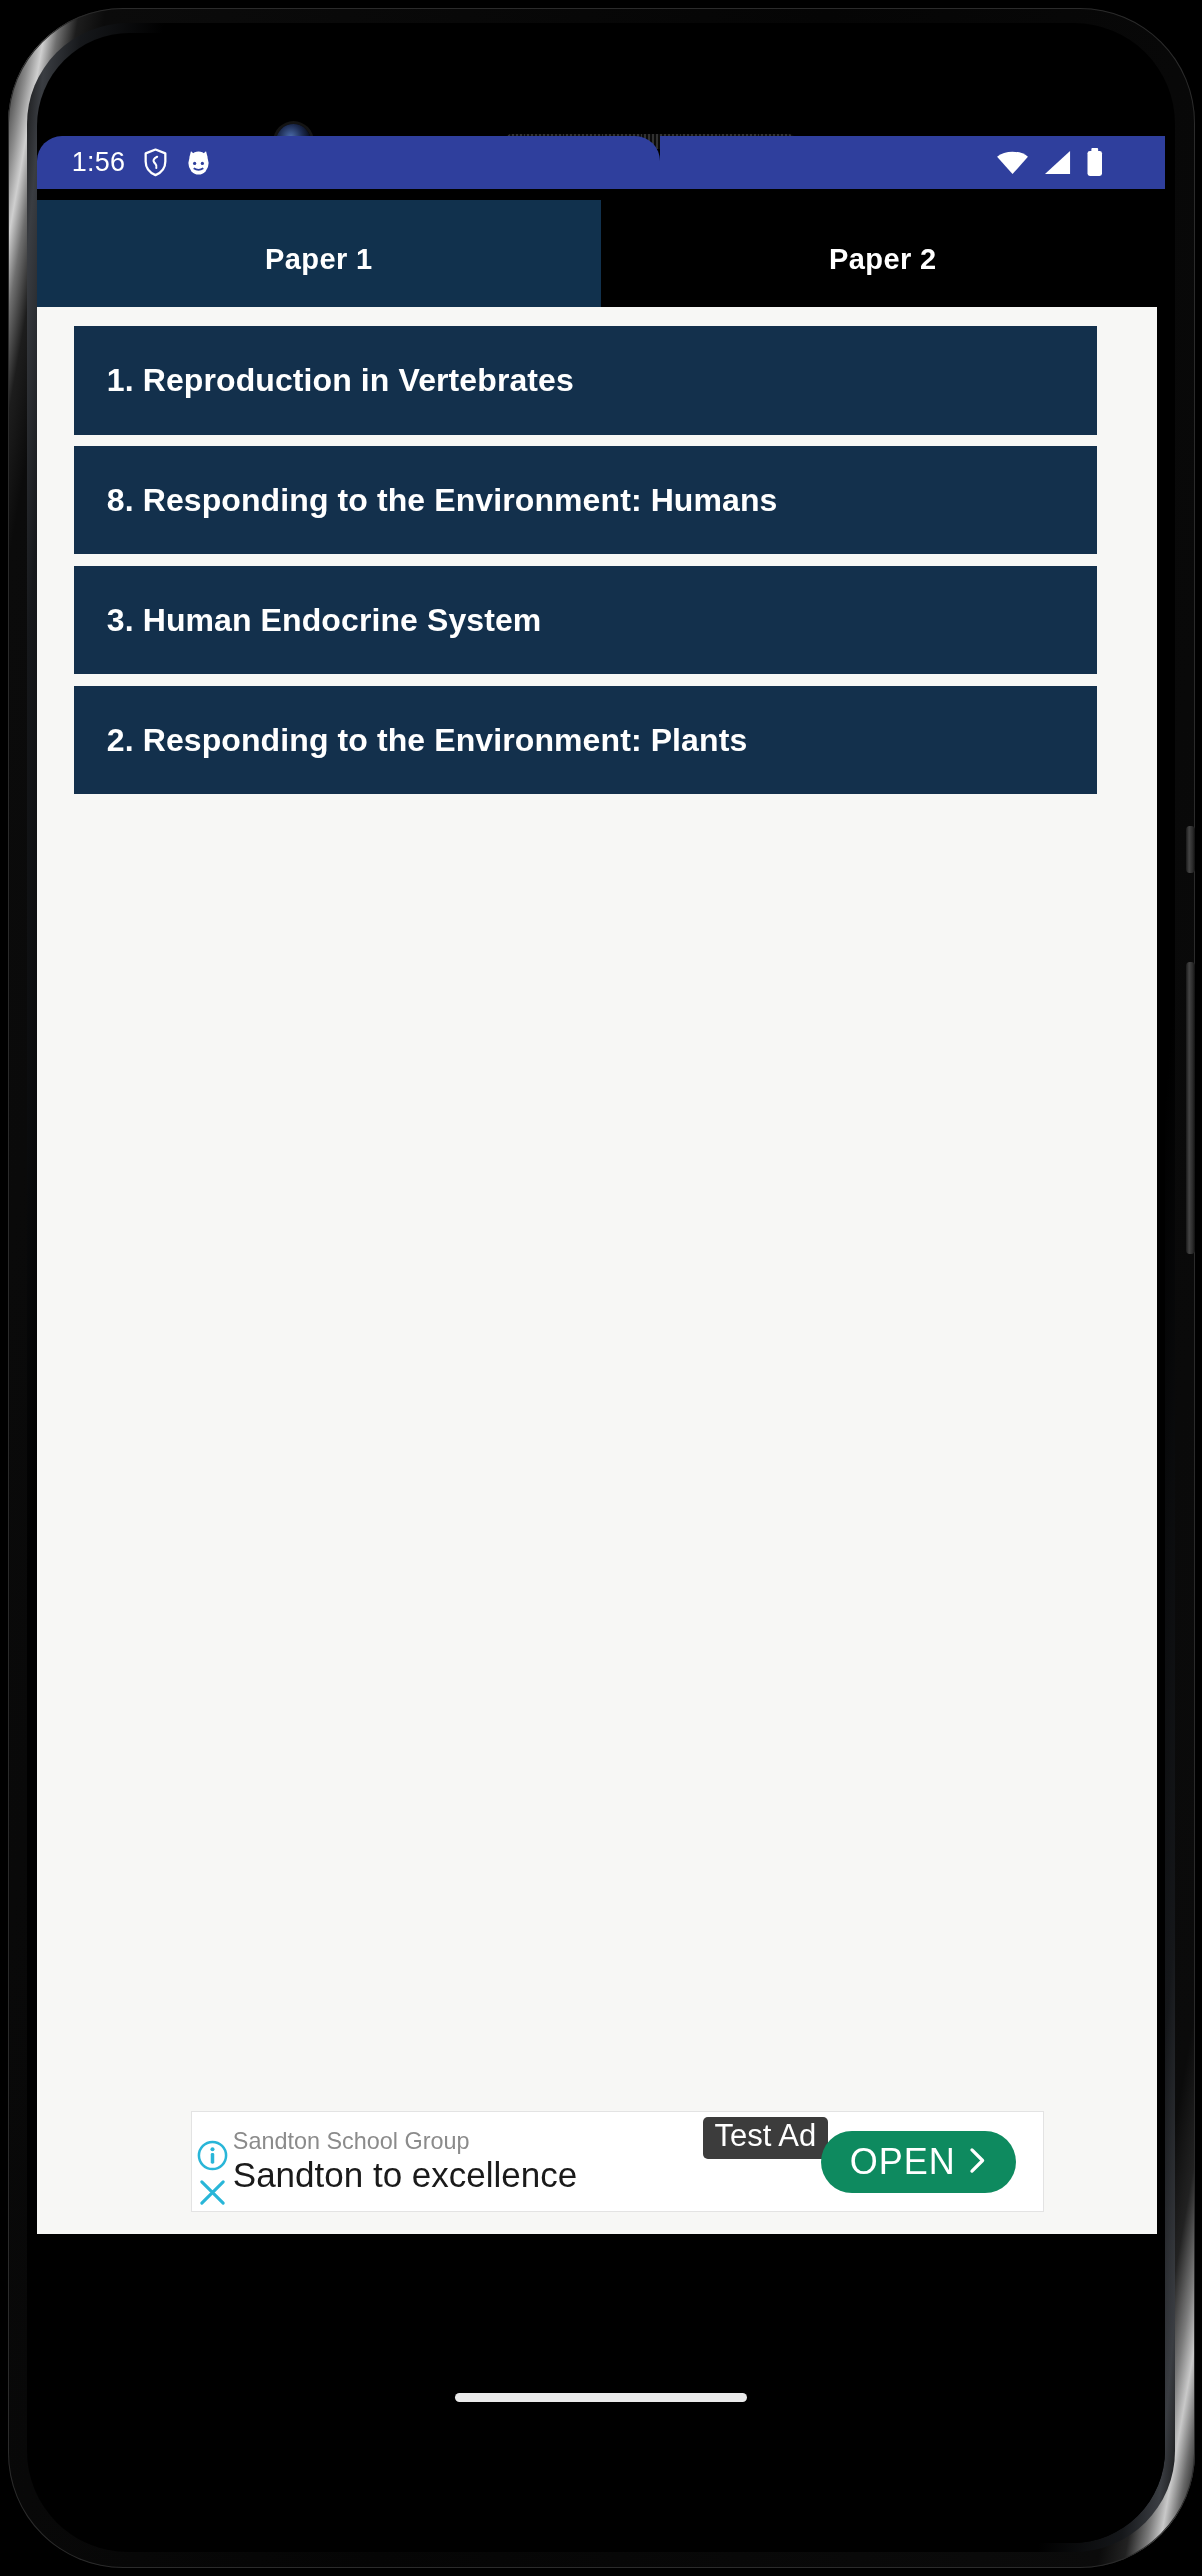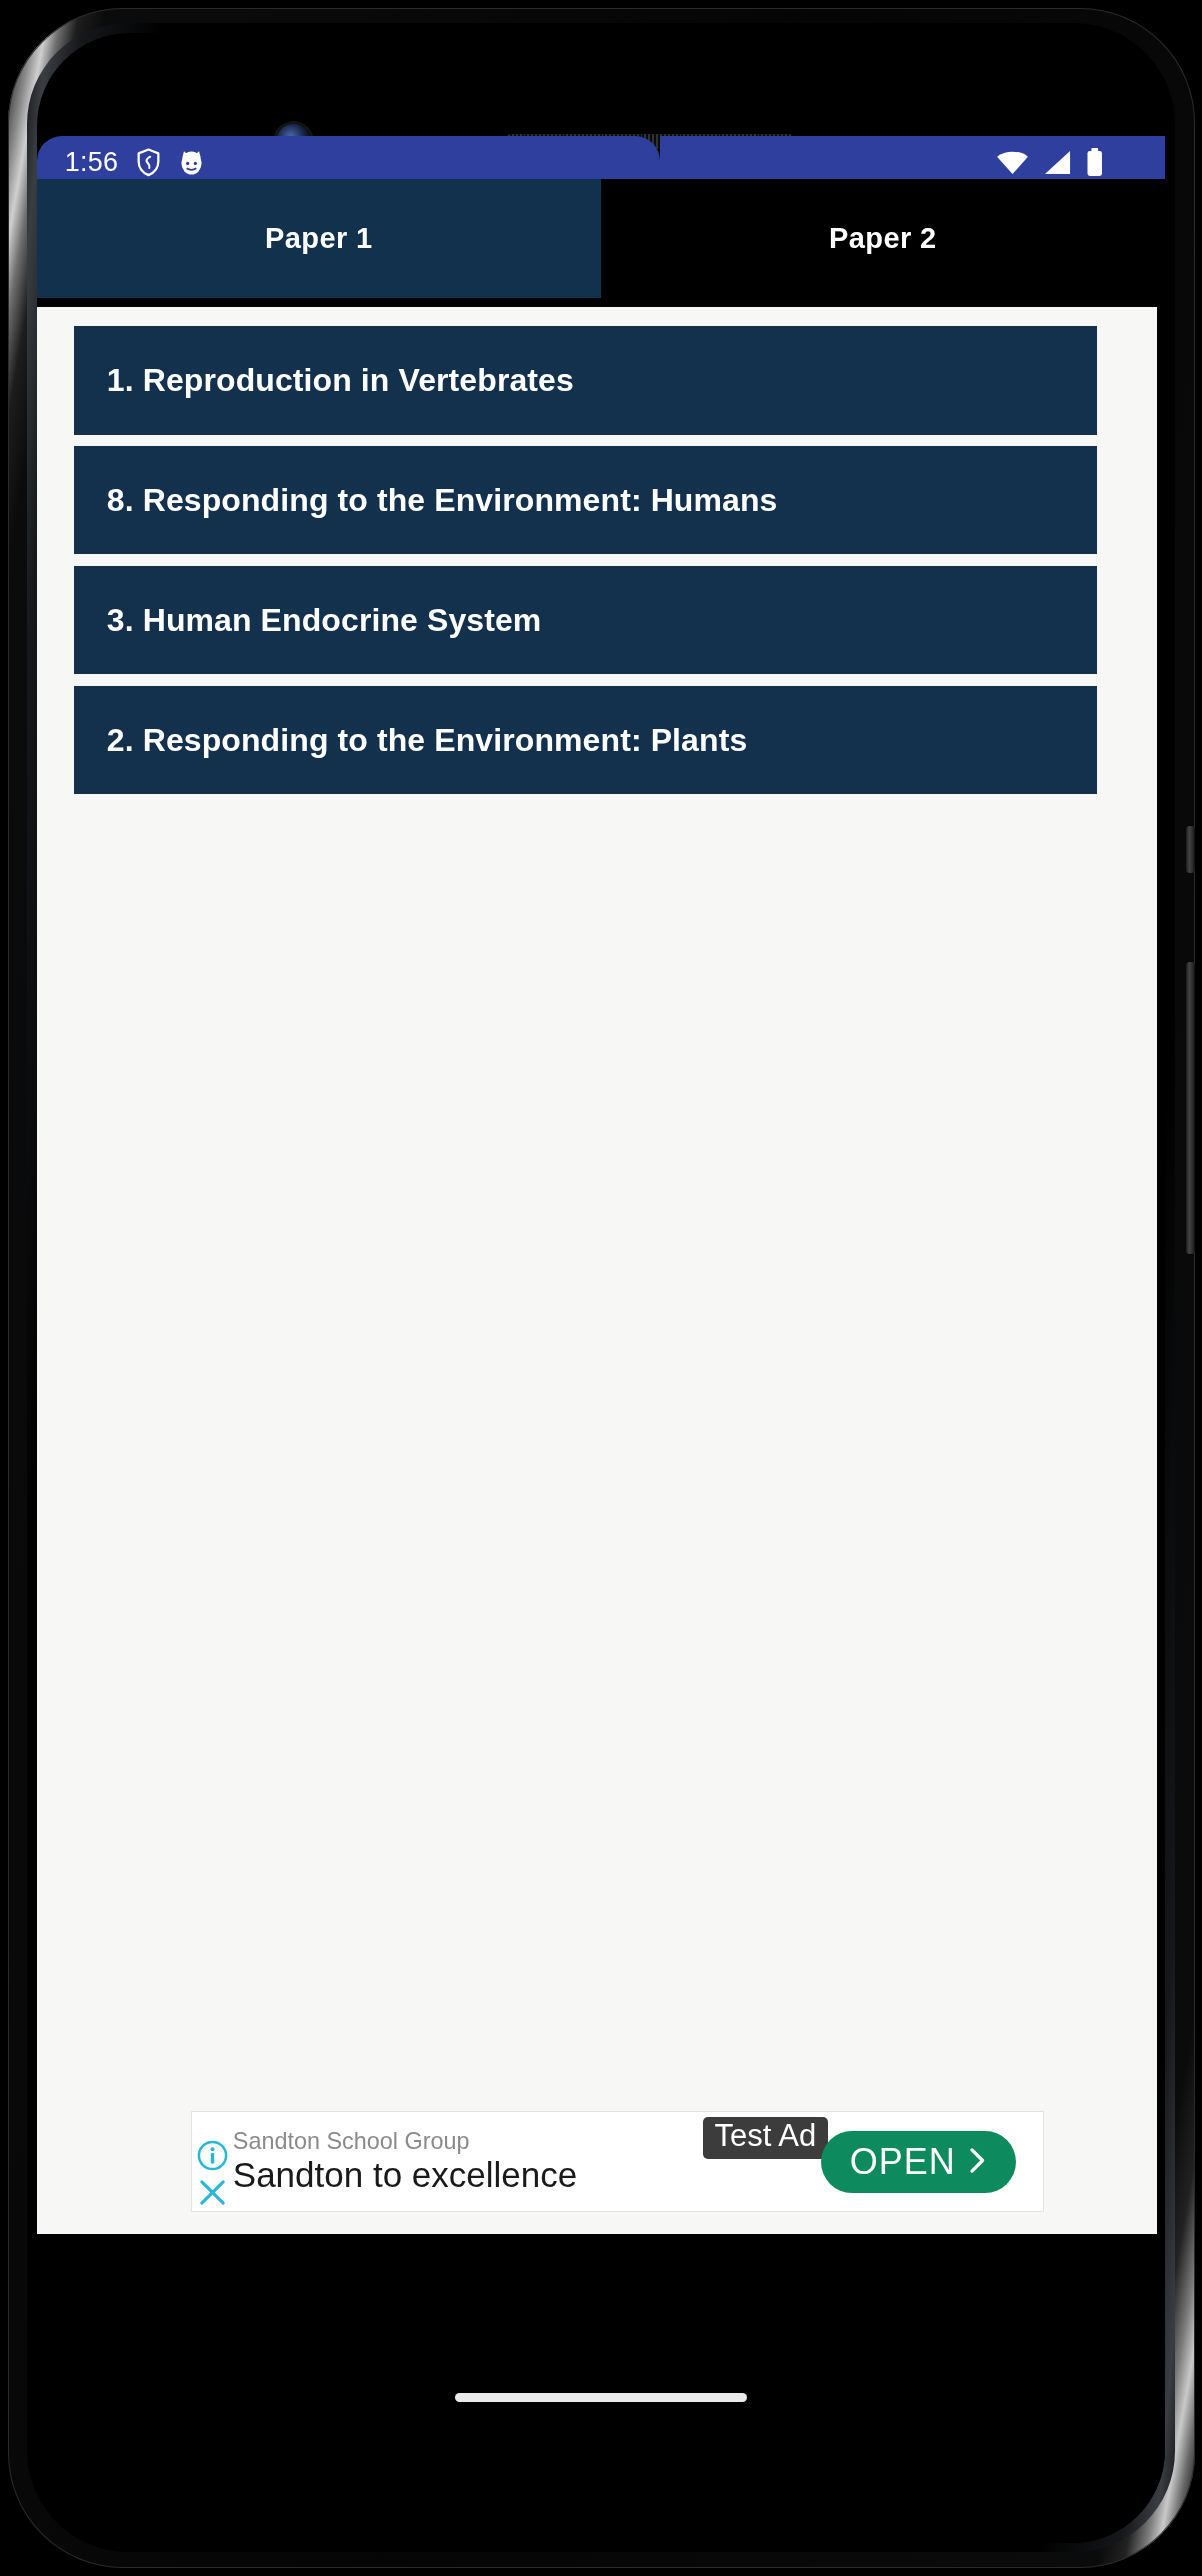--- a/index.html
+++ b/index.html
@@ -85,21 +85,21 @@
   #status-bar {
     position: absolute;
     left: 0; top: 0;
     width: 623px;
     height: 53px;
     background: #2f3f9d;
     border-top-left-radius: 25px;
     border-top-right-radius: 25px;
     display: flex;
     align-items: center;
-    padding-left: 28px;
+    padding-left: 35px;
     gap: 17.5px;
   }
   #status-bar-right {
     position: absolute;
     left: 623px; top: 0;
     width: 505px;
     height: 53px;
     background: #2f3f9d;
     display: flex;
     align-items: center;
@@ -110,21 +110,21 @@
   .status-time {
     color: #ffffff;
     font-size: 27px;
     letter-spacing: 0.2px;
   }
   .status-icon { display: inline-flex; align-items: center; }
 
   
   #tab-bar {
     position: absolute;
-    left: 0; top: 43px;
+    left: 0; top: 64px;
     width: 1128px;
     height: 119px;
     display: flex;
     background: #404040;
     justify-content: space-between;
   }
   .tab {
     flex: 1;
     display: flex;
     align-items: center;

